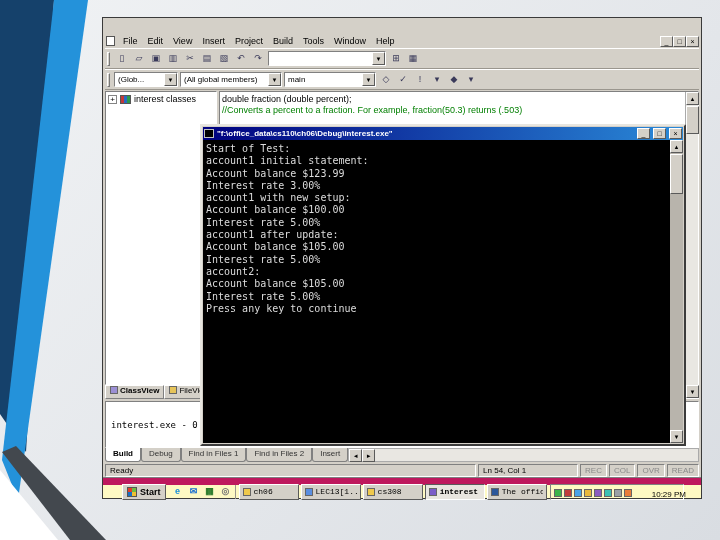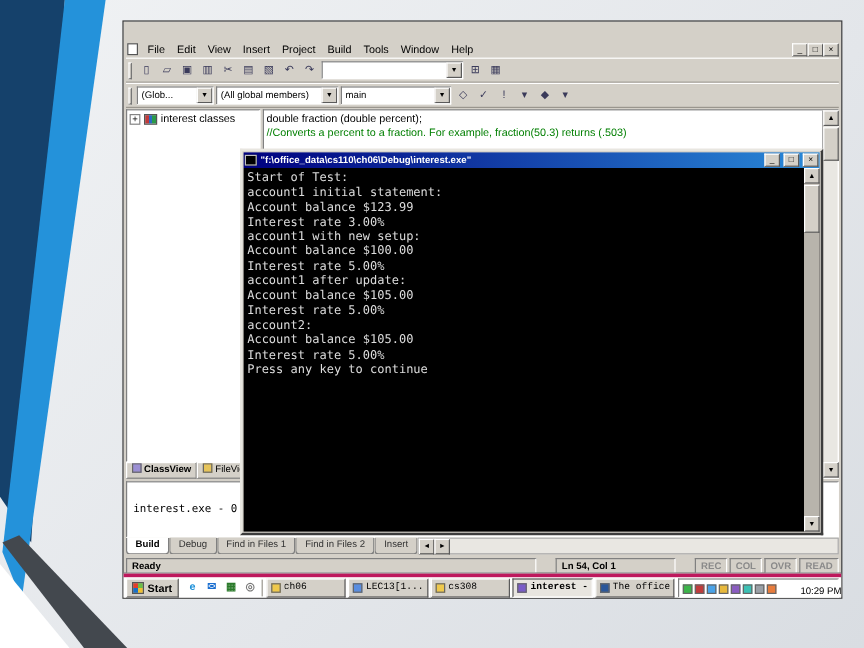--- a/index.html
+++ b/index.html
@@ -85,29 +85,29 @@
   .out-text { position:absolute; left:5px; top:18px; font-family:"DejaVu Sans Mono", monospace; font-size:9px; white-space:nowrap; }
   .out-bottom { position:absolute; left:0; right:0; bottom:0; height:14px; display:flex; align-items:stretch; }
   .out-tabs { display:flex; }
   .out-tabs > span { padding:1px 7px; font-size:8px; white-space:nowrap;
                      border:1px solid #808080; border-top:none; background:#d4d0c8; color:#333;
                      border-radius:0 0 3px 3px; }
   .out-tabs > span:first-child { background:#fff; font-weight:bold; color:#000; }
   .hscroll { flex:1; background:#e9e7e2; border:1px solid #aaa; display:flex; align-items:center; }
 
   
-  .statusbar { position:absolute; left:2px; right:2px; top:444px; height:16px; display:flex; gap:16px; align-items:flex-end; padding-top:2px;font-weight:bold; }
+  .statusbar { position:absolute; left:2px; right:2px; top:444px; height:16px; display:flex; gap:2px; align-items:flex-start; padding-top:2px; }
   .sb-cell { height:13px; border:1px solid; border-color:#808080 #fff #fff #808080; font-size:8px; padding:1px 4px; white-space:nowrap; overflow:hidden; }
   .sb-msg { flex:1; }
   .sb-inds { display:flex; gap:2px; }
   .sb-inds span { height:13px; border:1px solid; border-color:#808080 #fff #fff #808080; font-size:8px; padding:1px 4px; color:#8a8a8a; }
 
   
-  .taskbar { position:absolute; left:0; right:0; bottom:0; height:20px; background:#ffffff;
-             border-top:3px solid #be185d; box-shadow:0 -1px 0 #808080; display:flex; align-items:center; gap:3px; padding:0 2px; }
+  .taskbar { position:absolute; left:0; right:0; bottom:0; height:20px; background:#fef9c3;
+             border-top:7px solid #be185d; box-shadow:0 -1px 0 #808080; display:flex; align-items:center; gap:3px; padding:0 19px; }
   .startbtn { height:16px; display:flex; align-items:center; gap:3px; padding:0 4px;
               border:1px solid; border-color:#fff #5a5a5a #5a5a5a #fff; background:#d4d0c8; font-weight:bold; font-size:9px; }
   .winflag { width:10px; height:10px; flex:none; background-image:
                linear-gradient(90deg,#e33e2b 50%,#6cbe45 50%),
                linear-gradient(90deg,#1a6fc4 50%,#f0c030 50%);
              background-size:100% 50%; background-position:0 0,0 100%; background-repeat:no-repeat; border:1px solid #555; }
   .quicklaunch { display:flex; gap:2px; align-items:center; padding:0 2px; border-right:1px solid #9a968e; height:14px; }
   .quicklaunch > span { width:14px; height:13px; text-align:center; font-size:9px; line-height:12px; font-weight:bold; }
   .taskbtns { flex:1; display:flex; gap:2px;font-family:Liberation Mono, monospace; }
   .taskbtns > span { flex:1; max-width:76px; height:16px; display:flex; align-items:center; gap:3px; padding:0 3px;

